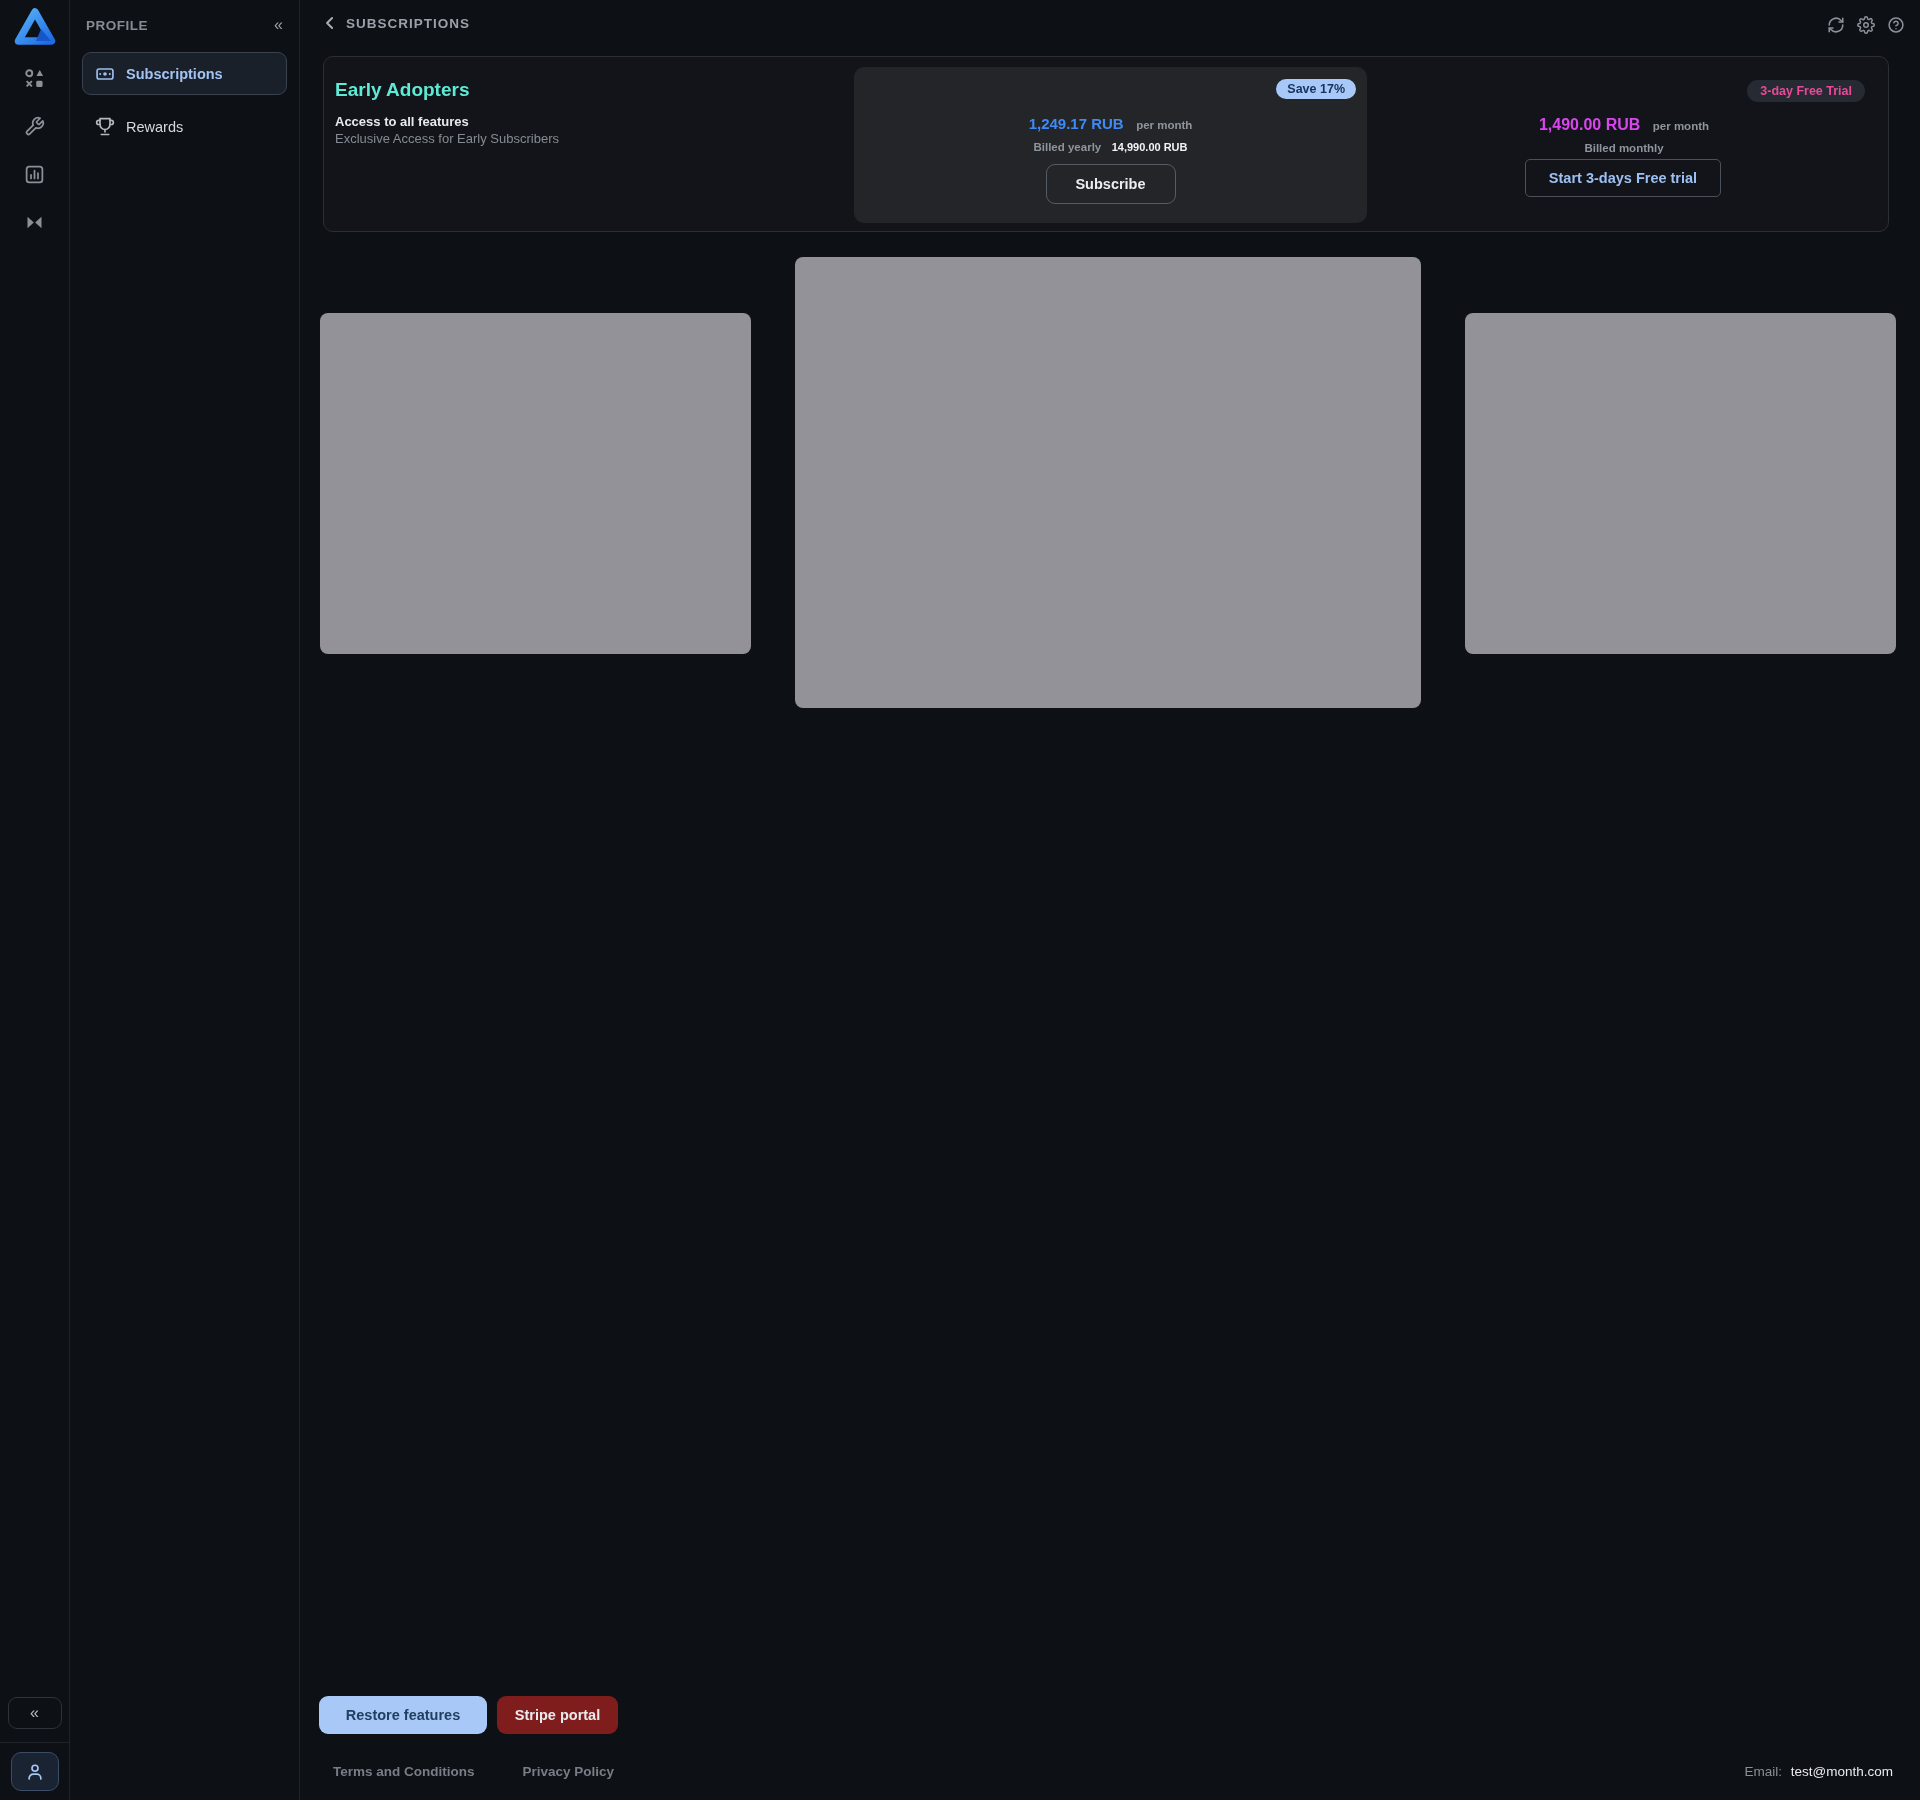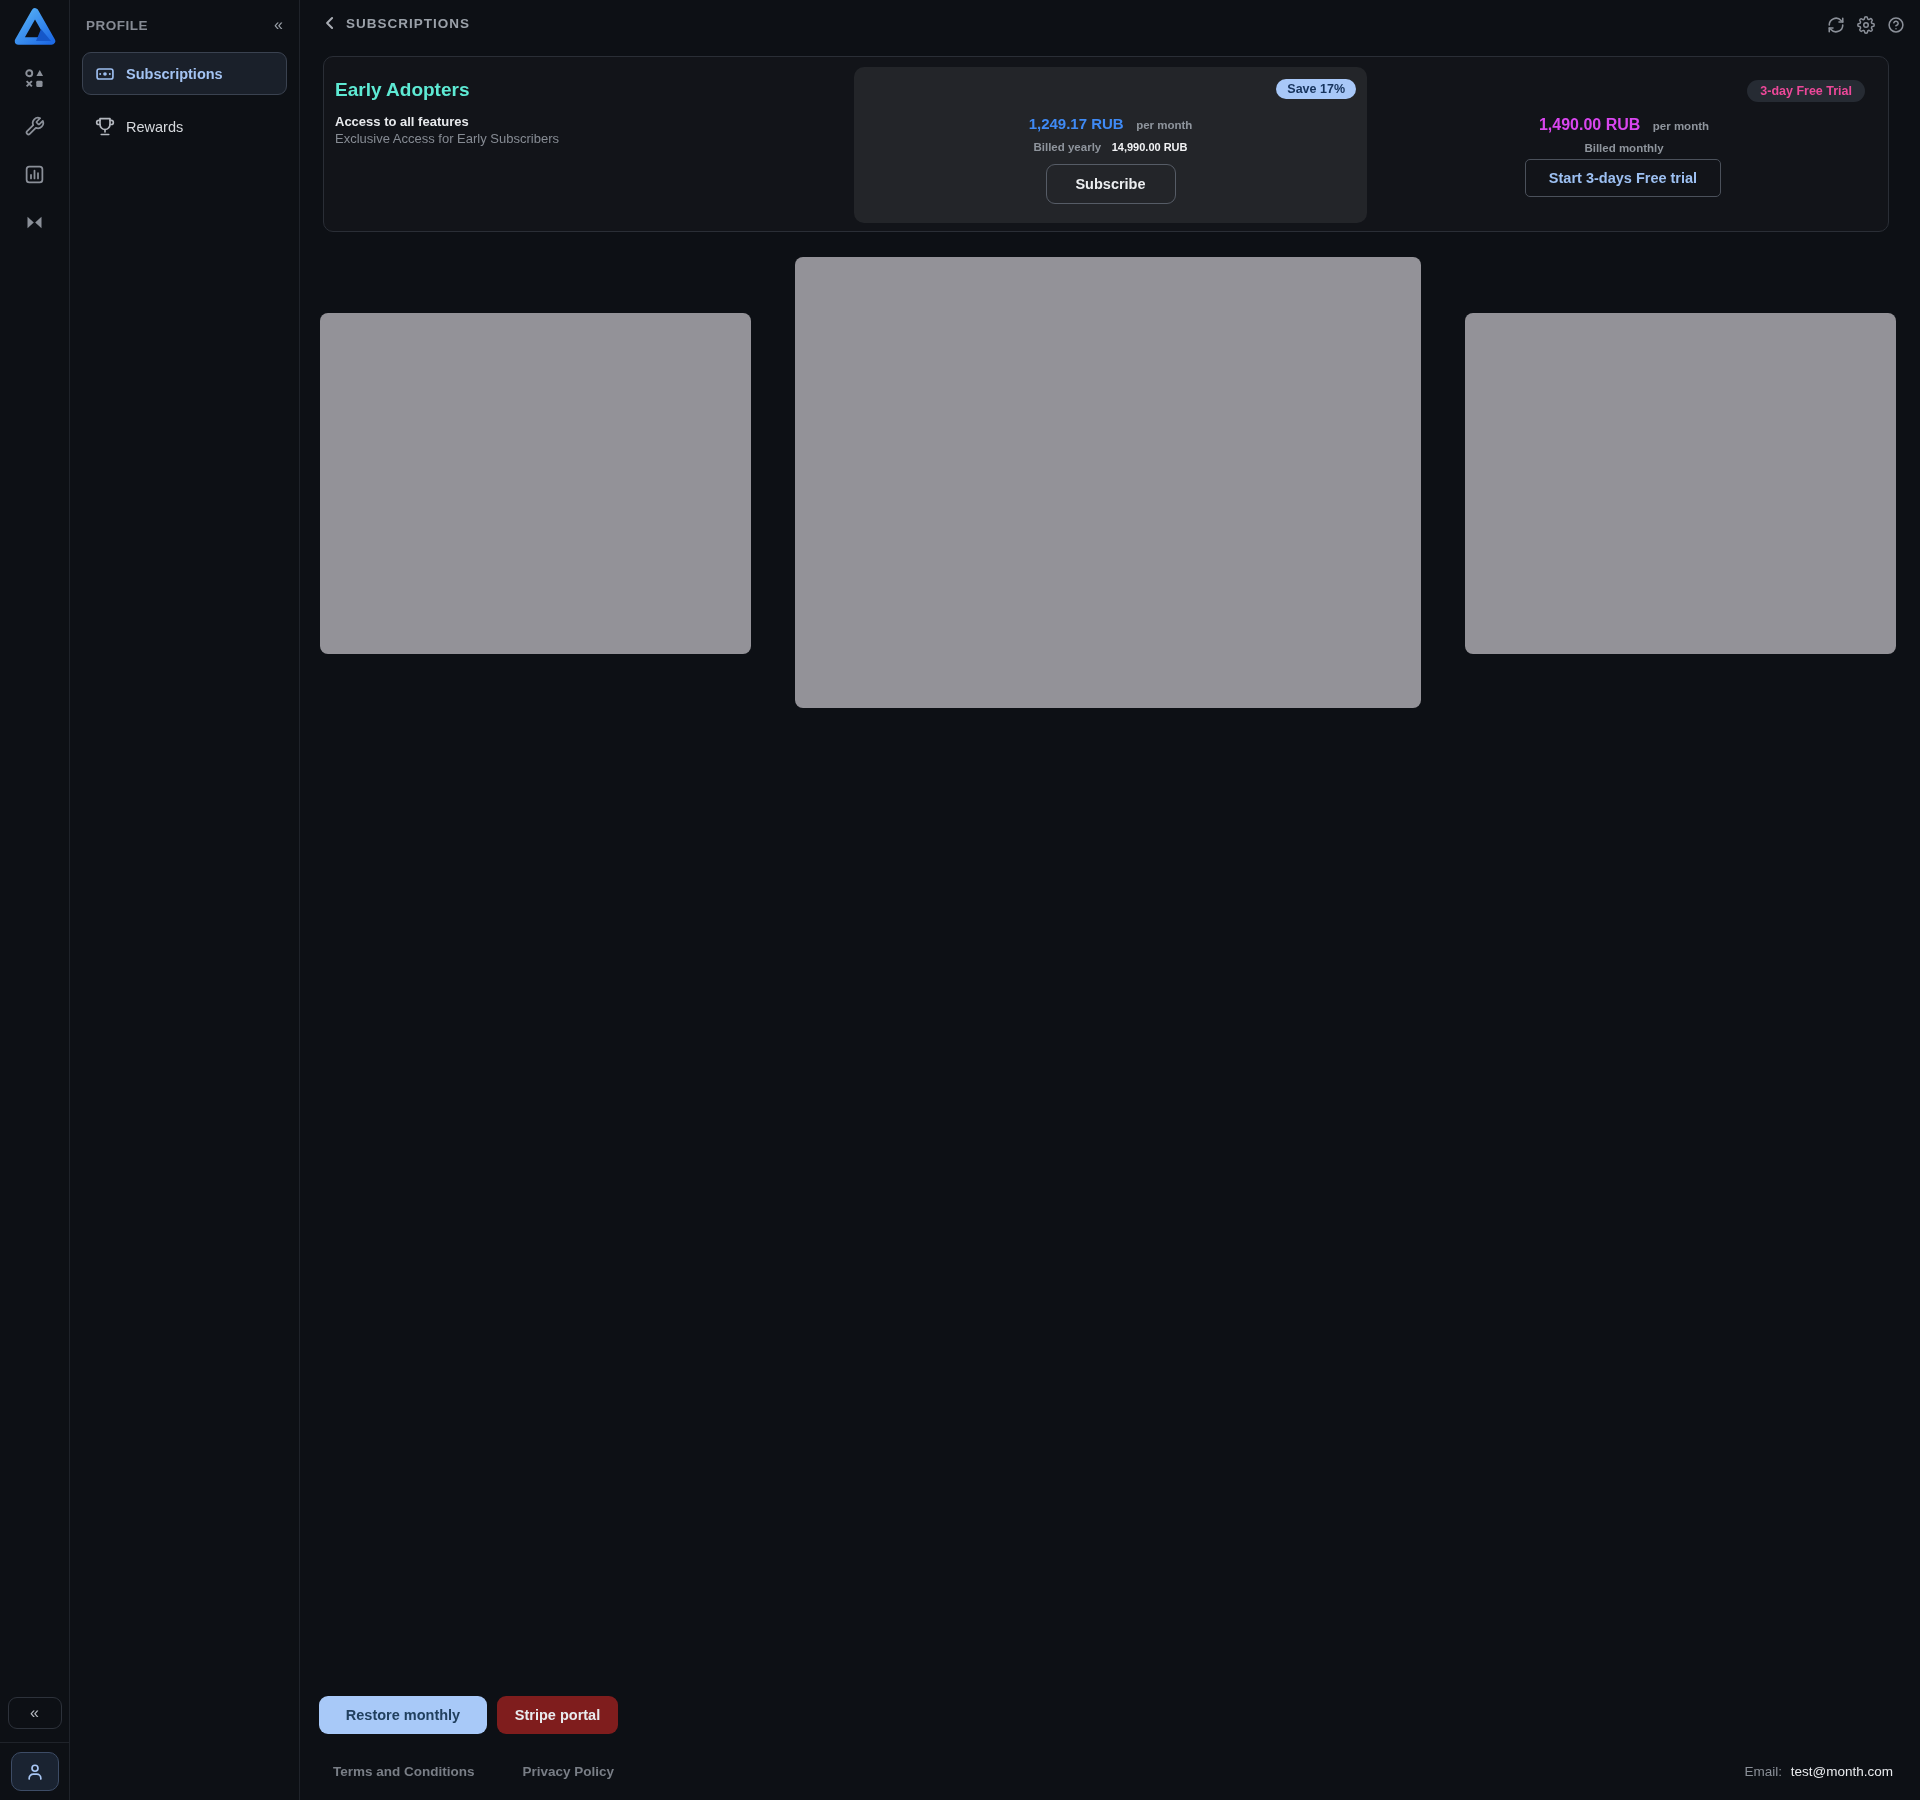--- a/index.html
+++ b/index.html
@@ -295,21 +295,21 @@
   <div class="monthly-billed-row">
     <span class="billed-label">Billed monthly</span>
   </div>
   <button class="trial-btn">Start 3-days Free trial</button>
 </div>
 
 <div class="placeholder ph-left"></div>
 <div class="placeholder ph-center"></div>
 <div class="placeholder ph-right"></div>
 
-<button class="action-btn restore-btn">Restore monthly</button>
+<button class="action-btn restore-btn">Restore features</button>
 <button class="action-btn stripe-btn">Stripe portal</button>
 
 <div class="footer-links">
   <span class="footer-link">Terms and Conditions</span>
   <span class="footer-link">Privacy Policy</span>
 </div>
 <div class="footer-email">
   <span class="email-label">Email:</span>
   <span class="email-value">test@month.com</span>
 </div>

